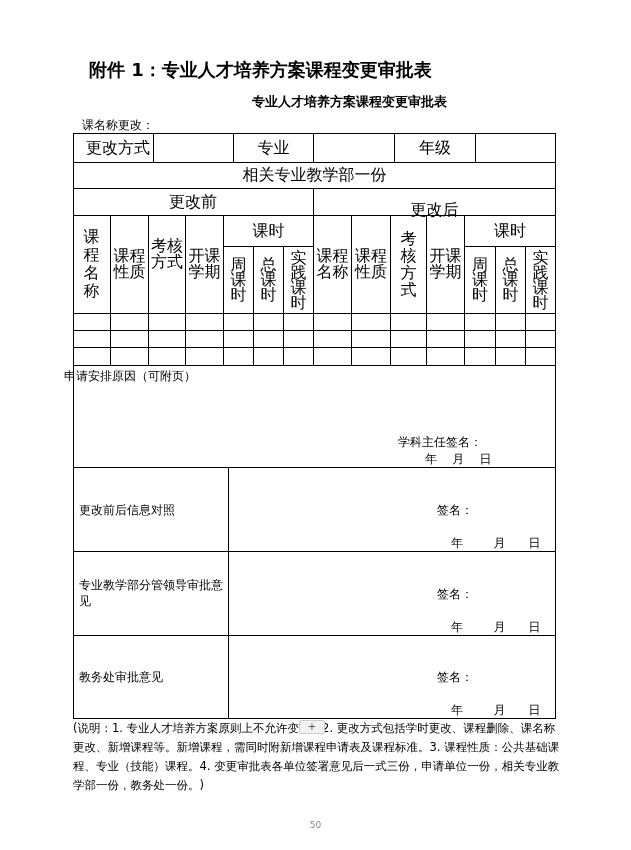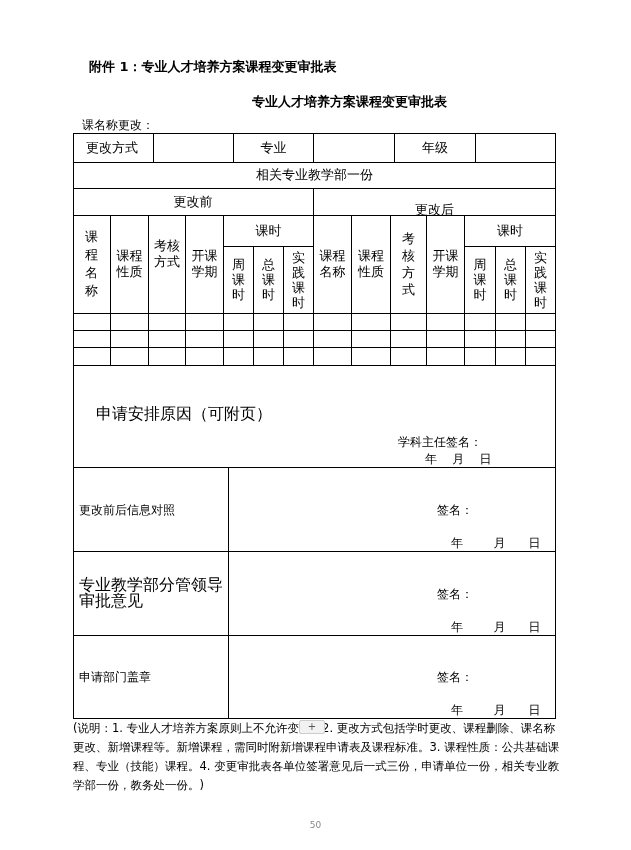--- a/index.html
+++ b/index.html
@@ -1,23 +1,23 @@
 <!DOCTYPE html>
 <html><head>
 <meta charset="utf-8">
 <style>
   html, body { margin:0; padding:0; background:#ffffff; }
   body { width:631px; height:850px; position:relative; overflow:hidden;
          font-family:"DejaVu Sans", sans-serif; color:#000; }
   .abs { position:absolute; }
-  .attach-title { left:58px; top:58px; font-size:13px; font-weight:bold; white-space:nowrap;padding-left:31px; }
+  .attach-title { left:58px; top:58px; font-size:18px; font-weight:bold; white-space:nowrap;padding-left:31px; }
   .form-title { left:0; width:631px; top:93px; text-align:center; font-size:13px; font-weight:bold; padding-left:68px; box-sizing:border-box; }
   .stamp { left:82px; top:117px; font-size:12px; }
   .line { position:absolute; background:#000; }
-  .cell-text { position:absolute; font-size:13px; line-height:16px; display:flex; align-items:center; justify-content:center; text-align:center; }
+  .cell-text { position:absolute; font-size:16px; line-height:16px; display:flex; align-items:center; justify-content:center; text-align:center; }
   .note { left:73px; top:719px; width:490px; font-size:11.5px; line-height:19px; }
   .page-no { left:0; width:631px; text-align:center; top:820px; font-size:9px; color:#888; }
   .plus-btn { position:absolute; left:299px; top:720px; width:24px; height:12px; border:1px solid #ccc; background:#f2f2f2; border-radius:2px; font-size:10px; line-height:11px; text-align:center; color:#555; }
   .blank { position:absolute; }
 </style>
 </head>
 <body>
 
 <div class="abs attach-title">附件 1：专业人才培养方案课程变更审批表</div>
 <div class="abs form-title">专业人才培养方案课程变更审批表</div>
@@ -118,36 +118,36 @@
 时</div>
   <div class="cell-text" style="left:526px;top:246px;width:29px;height:67px;white-space:pre-line;line-height:15px;">实
 践
 课
 时</div>
 
   <div class="blank" style="left:74px;top:314px;width:481px;height:16px;"></div>
   <div class="blank" style="left:74px;top:331px;width:481px;height:16px;"></div>
   <div class="blank" style="left:74px;top:348px;width:481px;height:17px;"></div>
 
-  <div class="abs" style="left:96px;top:368px;font-size:16px;margin-top:36px;">申请安排原因（可附页）</div>
+  <div class="abs" style="left:64px;top:368px;font-size:12px;">申请安排原因（可附页）</div>
   <div class="blank" style="left:74px;top:385px;width:481px;height:50px;"></div>
   <div class="abs" style="left:398px;top:434px;font-size:12px;">学科主任签名：</div>
   <div class="abs" style="left:425px;top:451px;font-size:12px;white-space:pre;">年    月    日</div>
 
   <div class="abs" style="left:79px;top:502px;font-size:12px;">更改前后信息对照</div>
   <div class="blank" style="left:229px;top:468px;width:326px;height:30px;"></div>
   <div class="abs" style="left:437px;top:502px;font-size:12px;">签名：</div>
   <div class="abs" style="left:451px;top:535px;font-size:12px;white-space:pre;">年        月      日</div>
 
-  <div class="abs" style="left:79px;top:577px;width:146px;font-size:16px;line-height:16px;">专业教学部分管领导审批意见</div>
+  <div class="abs" style="left:79px;top:577px;width:146px;font-size:12px;line-height:16px;">专业教学部分管领导审批意见</div>
   <div class="blank" style="left:229px;top:552px;width:326px;height:30px;"></div>
   <div class="abs" style="left:437px;top:586px;font-size:12px;">签名：</div>
   <div class="abs" style="left:451px;top:619px;font-size:12px;white-space:pre;">年        月      日</div>
 
-  <div class="abs" style="left:79px;top:669px;font-size:12px;">申请部门盖章</div>
+  <div class="abs" style="left:79px;top:669px;font-size:12px;">教务处审批意见</div>
   <div class="blank" style="left:229px;top:636px;width:326px;height:30px;"></div>
   <div class="abs" style="left:437px;top:669px;font-size:12px;">签名：</div>
   <div class="abs" style="left:451px;top:702px;font-size:12px;white-space:pre;">年        月      日</div>
 </div>
 
 <div class="abs note">(说明：1. 专业人才培养方案原则上不允许变更。2. 更改方式包括学时更改、课程删除、课名称更改、新增课程等。新增课程，需同时附新增课程申请表及课程标准。3. 课程性质：公共基础课程、专业（技能）课程。4. 变更审批表各单位签署意见后一式三份，申请单位一份，相关专业教学部一份，教务处一份。)</div>
 <div class="plus-btn">+</div>
 <div class="abs page-no">50</div>
 
 </body></html>

